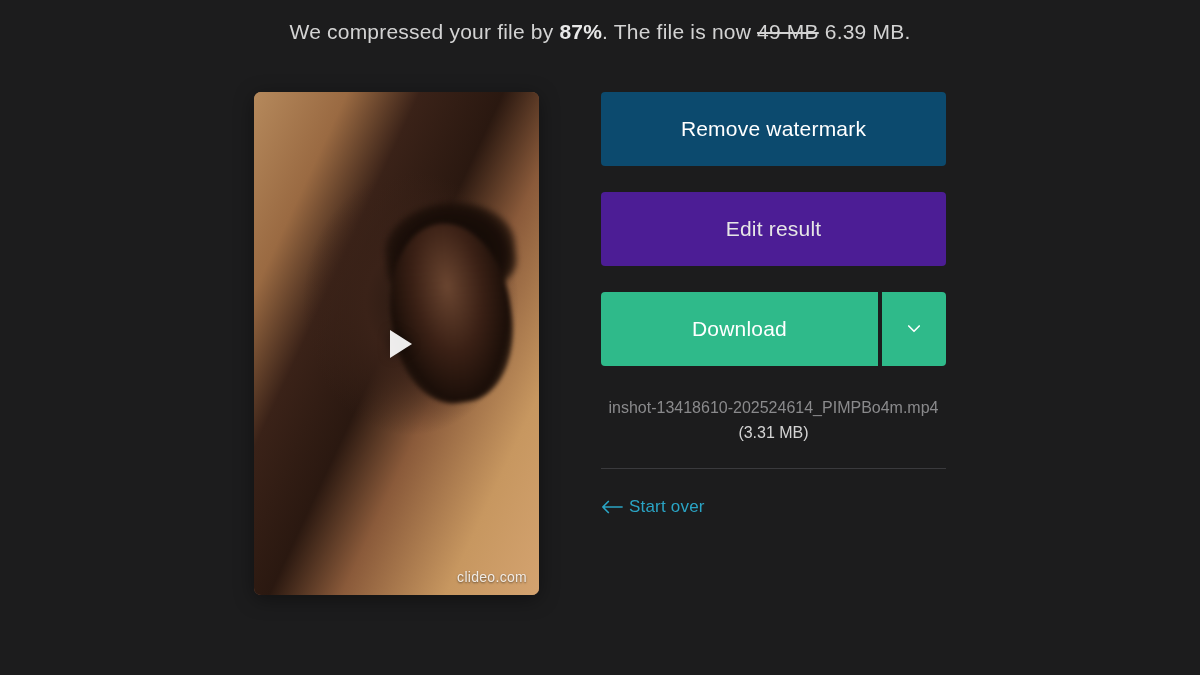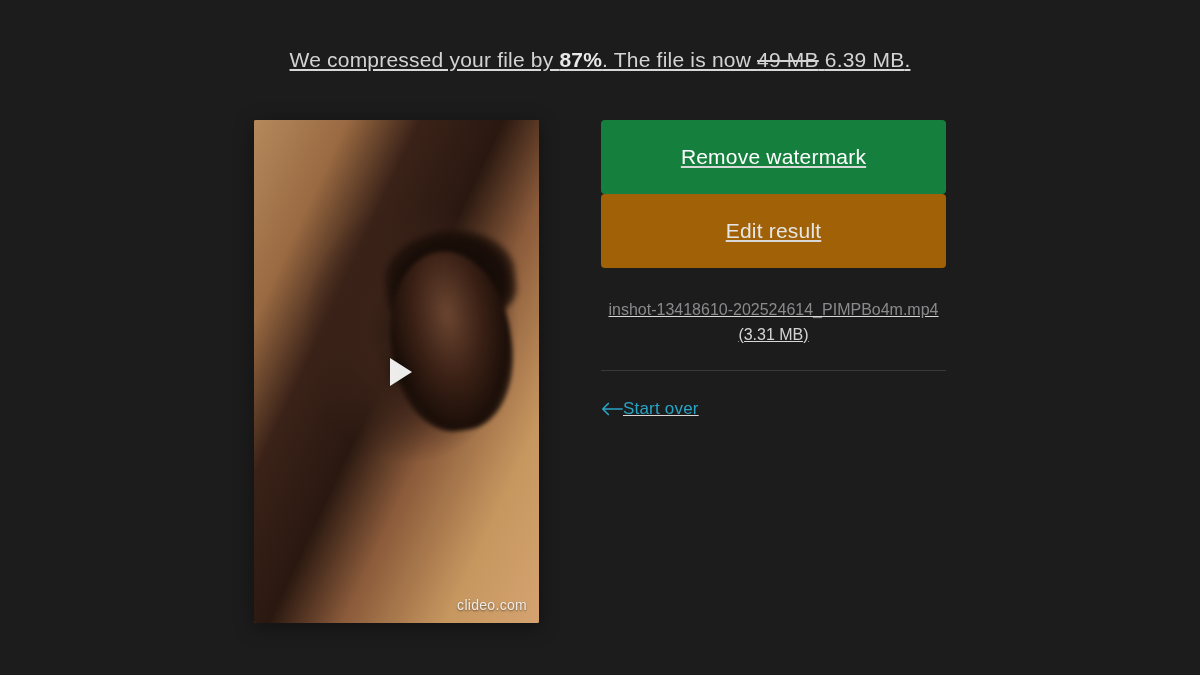--- a/index.html
+++ b/index.html
@@ -6,22 +6,21 @@
   body {
     width: 1200px;
     height: 675px;
     background: #1c1c1d;
     font-family: 'Segoe UI', -apple-system, BlinkMacSystemFont, sans-serif;
     color: #d8d8d8;
     overflow: hidden;
   }
   .container {
     width: 100%;
-    padding-top: 48px;
-    text-decoration: underline;
+    padding-top: 20px;
   }
   .status-line {
     text-align: center;
     font-size: 21px;
     font-weight: 300;
     color: #d3d3d3;
     letter-spacing: 0.2px;
     margin-bottom: 48px;
   }
   .status-line .pct { font-weight: 700; color: #e8e8e8; }
@@ -29,21 +28,21 @@
   .main {
     display: flex;
     justify-content: center;
     gap: 62px;
   }
   .video-wrap {
     width: 285px;
     height: 503px;
     position: relative;
     background: linear-gradient(135deg, #b88a5a 0%, #8a5a3a 30%, #6a3a2a 55%, #c89a6a 100%);
-    border-radius: 2px;
+    border-radius: 7px;
     overflow: hidden;
     box-shadow: 0 4px 20px rgba(0,0,0,0.4);
   }
   .video-inner {
     position: absolute; inset: 0;
     background:
       radial-gradient(ellipse 180px 220px at 55% 42%, #2a1a12 0%, #3a2218 25%, transparent 60%),
       radial-gradient(circle 60px at 56% 38%, #5a3a28 0%, transparent 70%),
       linear-gradient(115deg, #b5895c 0%, #9a6a42 18%, #3a2218 32%, #2a1810 48%, #8a5a3a 62%, #c79760 82%, #d4a370 100%);
   }
@@ -99,22 +98,22 @@
     font-size: 21px;
     font-weight: 400;
     color: #ffffff;
     cursor: pointer;
     display: flex;
     align-items: center;
     justify-content: center;
     letter-spacing: 0.2px;
     font-family: inherit;
   }
-  .btn-teal { background: #15803d; }
-  .btn-gray { background: #a16207; color: #e6e6e6; margin-bottom: 26px; }
+  .btn-teal { background: #0c4a6e; margin-bottom: 26px; }
+  .btn-gray { background: #4c1d95; color: #e6e6e6; margin-bottom: 26px; }
   .btn-row { display: flex; gap: 4px; margin-bottom: 26px; }
   .btn-green { background: #2fba8a; flex: 1; border-radius: 4px 0 0 4px; }
   .btn-green-caret {
     background: #2fba8a;
     width: 64px; height: 74px;
     border: none;
     border-radius: 0 4px 4px 0;
     display: flex; align-items: center; justify-content: center;
     cursor: pointer;
   }
@@ -126,21 +125,21 @@
     line-height: 1.55;
     font-weight: 300;
     padding: 4px 0 22px;
     border-bottom: 1px solid #3a3a3d;
     margin-bottom: 28px;
   }
   .file-info .size { color: #d4d4d4; font-weight: 500; }
   .start-over {
     display: flex;
     align-items: center;
-    gap: 0;
+    gap: 6px;
     color: #2aa4c4;
     font-size: 17px;
     font-weight: 400;
     cursor: pointer;
     letter-spacing: 0.2px;
   }
   .start-over svg { width: 22px; height: 14px; }
 </style>
 </head>
 <body>
@@ -155,20 +154,28 @@
       <div class="video-inner"></div>
       <div class="hair"></div>
       <div class="face-shadow"></div>
       <div class="play-icon"></div>
       <div class="watermark">clideo.com</div>
     </div>
 
     <div class="panel">
       <button class="btn btn-teal">Remove watermark</button>
       <button class="btn btn-gray">Edit result</button>
+      <div class="btn-row">
+        <button class="btn btn-green">Download</button>
+        <button class="btn-green-caret">
+          <svg viewBox="0 0 24 24">
+              <path d="M5 8l7 7 7-7" stroke="#ffffff" stroke-width="2.2" fill="none" stroke-linecap="round" stroke-linejoin="round"></path>
+            </svg>
+        </button>
+      </div>
       <div class="file-info">
         <span>inshot-13418610-202524614_PIMPBo4m.mp4</span> <span class="size">(3.31 MB)</span>
       </div>
       <div class="start-over">
         <svg viewBox="0 0 24 14">
           <path d="M23 7H2M8 1L2 7l6 6" stroke="#2aa4c4" stroke-width="1.8" fill="none" stroke-linecap="round" stroke-linejoin="round"></path>
         </svg>
         <span>Start over</span>
       </div>
     </div>

